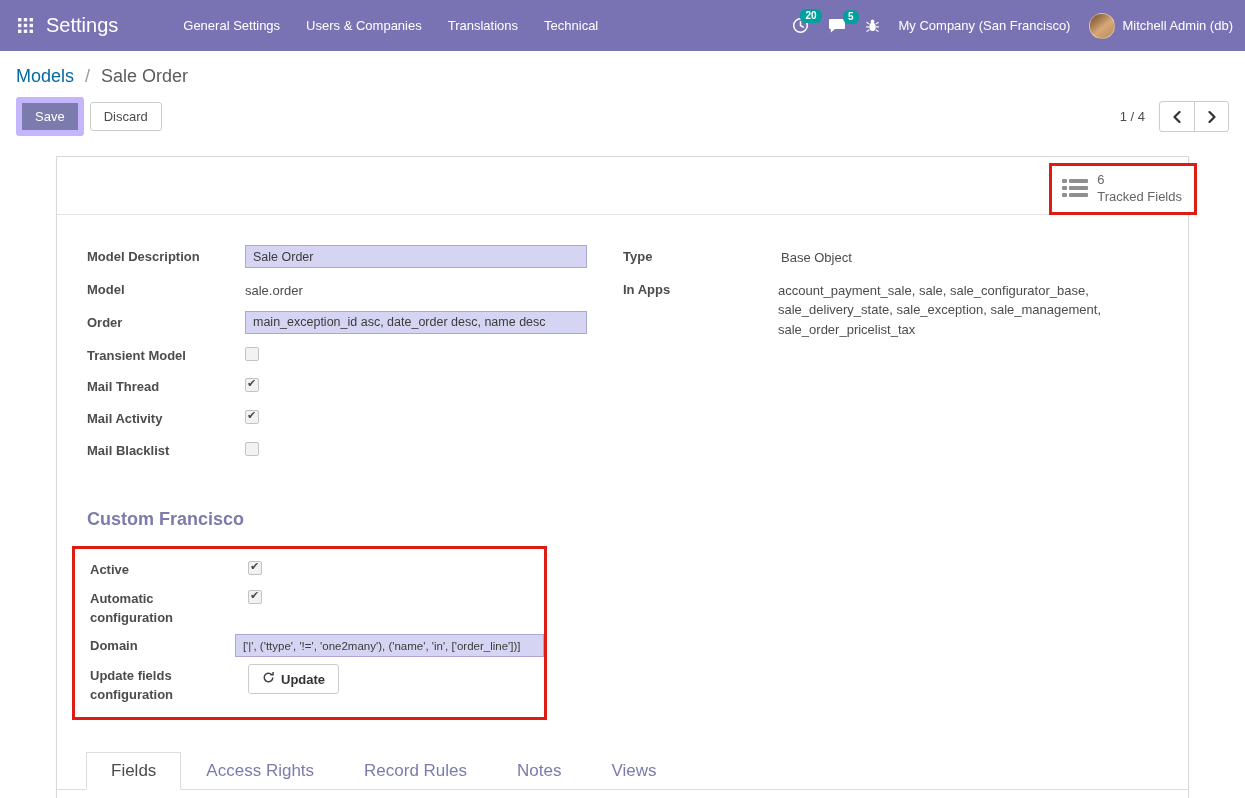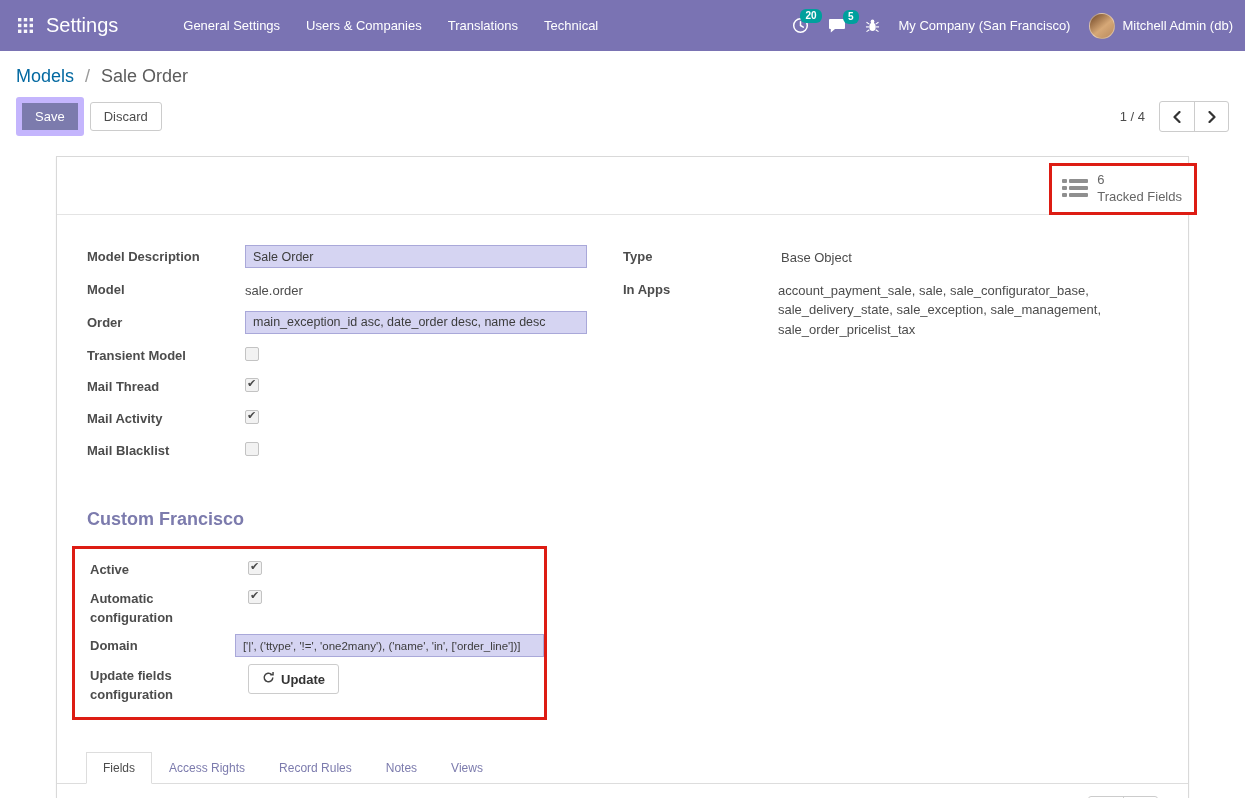--- a/index.html
+++ b/index.html
@@ -64,21 +64,21 @@
     font-size:11px; color:#4a4a4a; }
 
   .section-heading { font-size:18px; font-weight:bold; color:#7c7bad; margin:38px 0 16px; }
   .tracking-box { width:475px; margin-left:-15px; padding:9px 0 10px 15px; }
   .tracking-box .field-row { margin-bottom:7px; }
   .btn-update { display:inline-flex; align-items:center; gap:6px; background:#fff; border:1px solid #ccc;
     border-radius:3px; padding:6px 13px; font-size:13px; color:#333; cursor:pointer; font-family:inherit; font-weight:bold; }
 
   
   .tabs { display:flex; border-bottom:1px solid #ddd; margin-top:32px; padding-left:29px; }
-  .tab { font-size:12px; color:#7c7bad; padding:8px 16px; cursor:pointer; border:1px solid transparent;
+  .tab { font-size:17px; color:#7c7bad; padding:8px 24px; cursor:pointer; border:1px solid transparent;
     margin-bottom:-1px; }
   .tab.active { color:#4c4c4c; background:#fff; border-color:#ddd #ddd #fff #ddd; }
 
   
   .table-pager-row { display:flex; justify-content:flex-end; align-items:center; gap:12px;
     padding:12px 30px 8px; font-size:13px; }
 </style>
 </head>
 <body>
 

